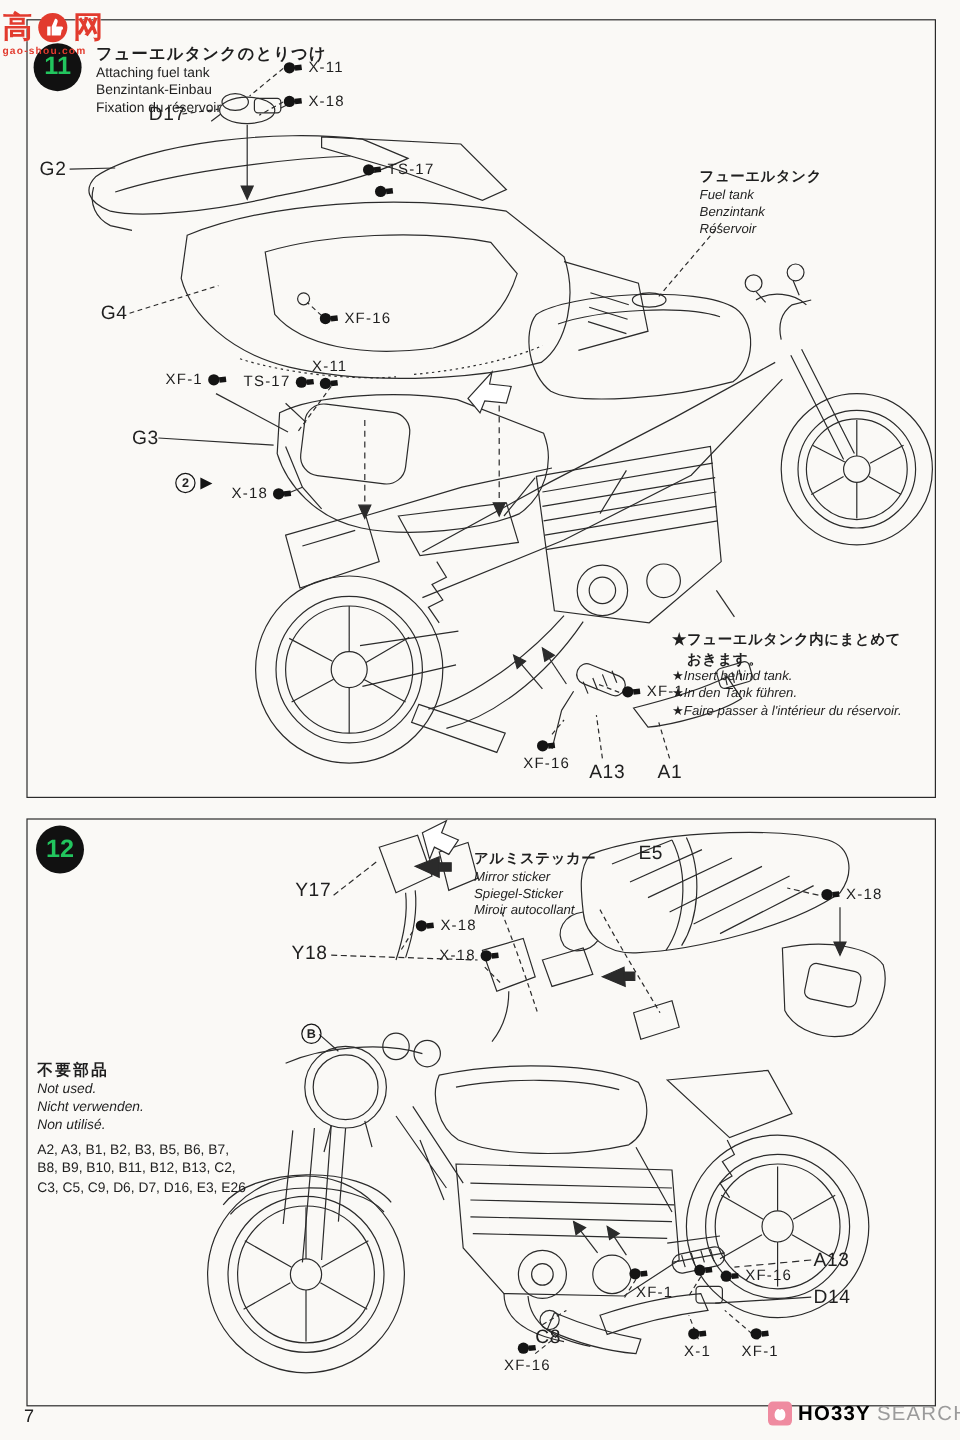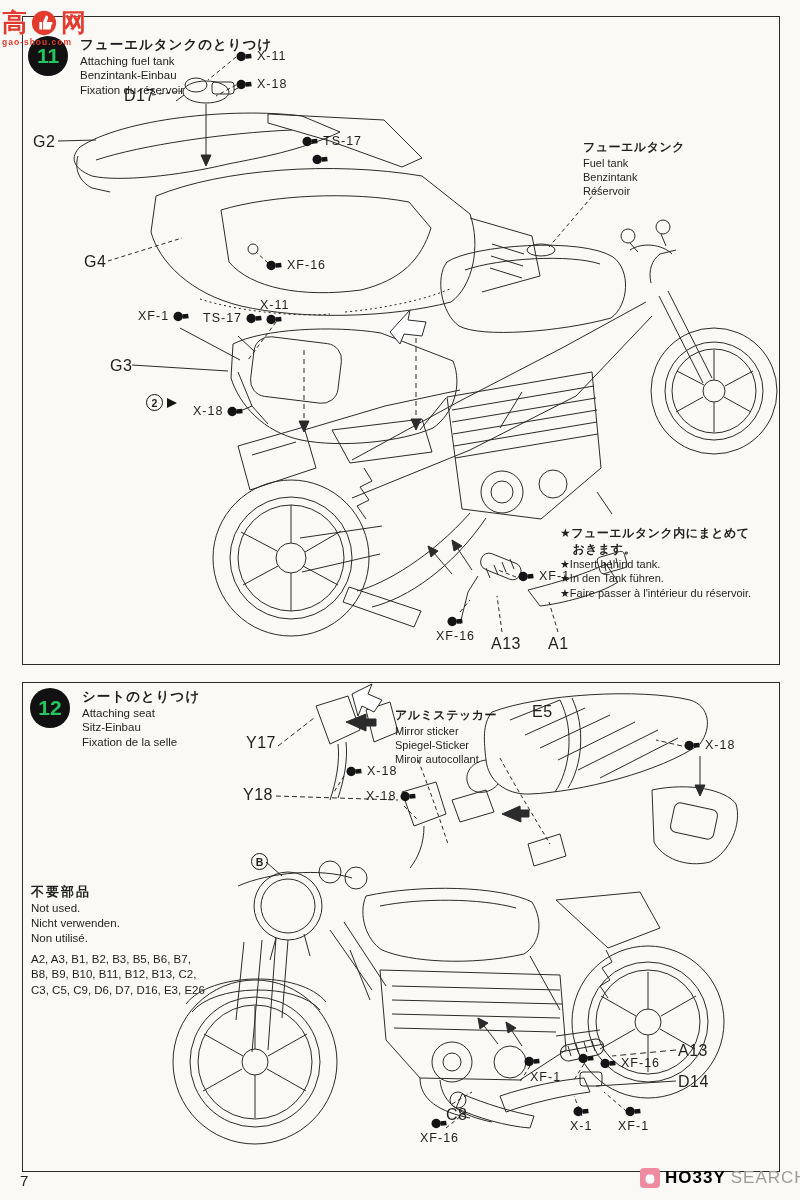--- a/index.html
+++ b/index.html
@@ -25,22 +25,22 @@
   .screw{display:inline-flex;}
   .screw-ic{width:17px;height:11px;}
   .screw-ic circle,.screw-ic path{fill:#141414;stroke:none;}
   .circ{width:15px;height:15px;border:1.4px solid #141414;border-radius:50%;
         display:inline-flex;align-items:center;justify-content:center;
         font-size:10.5px;font-weight:bold;letter-spacing:0;}
   .blk-arrow{width:0;height:0;border-left:10px solid #141414;
              border-top:5px solid transparent;border-bottom:5px solid transparent;display:inline-block;}
 
   .ann{position:absolute;line-height:1.3;}
-  .ann .ja{font-size:12px;font-weight:bold;letter-spacing:.5px;}
-  .ann .lt{font-size:11px;}
+  .ann .ja{font-size:12px;font-weight:bold;letter-spacing:.5px;font-family:Liberation Serif, serif;}
+  .ann .lt{font-size:11px;font-style:italic;}
   .notused .ja{font-size:13px;font-weight:bold;letter-spacing:2px;}
   .notused .lt{font-size:11.5px;}
   .notused .parts{font-size:11.5px;margin-top:6px;line-height:1.35;}
 
   #watermark{position:absolute;left:2px;top:6px;z-index:5;}
   #watermark .row{display:flex;align-items:center;gap:3px;}
   #watermark .wchar{font-size:25px;font-weight:bold;color:#e23b2e;text-shadow:0 0 1px #fff;}
   #wm-thumb{width:28px;height:28px;}
   #watermark .sub{font-size:8.5px;font-weight:bold;color:#e23b2e;letter-spacing:1px;margin-top:-2px;}
 
@@ -300,26 +300,20 @@
     <div class="titles">
       <div class="t-ja">フューエルタンクのとりつけ</div>
       <div class="t-l">Attaching fuel tank</div>
       <div class="t-l">Benzintank-Einbau</div>
       <div class="t-l">Fixation du réservoir</div>
     </div>
   </div>
 
   <div class="step-header" style="left:30px;top:688px;">
     <div class="badge">12</div>
-    <div class="titles">
-      <div class="t-ja">シートのとりつけ</div>
-      <div class="t-l">Attaching seat</div>
-      <div class="t-l">Sitz-Einbau</div>
-      <div class="t-l">Fixation de la selle</div>
-    </div>
   </div>
 
   <div class="ann" style="left:583px;top:140px;">
     <div class="ja">フューエルタンク</div>
     <div class="lt">Fuel tank</div>
     <div class="lt">Benzintank</div>
     <div class="lt">Réservoir</div>
   </div>
 
   <div class="ann" style="left:560px;top:526px;width:220px;">

